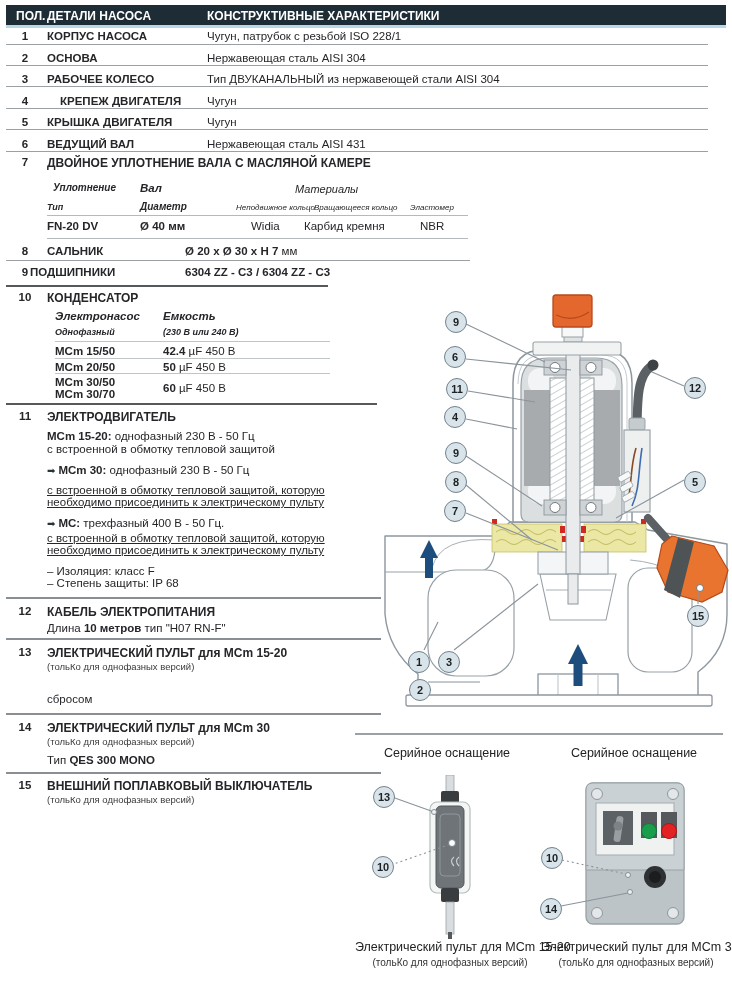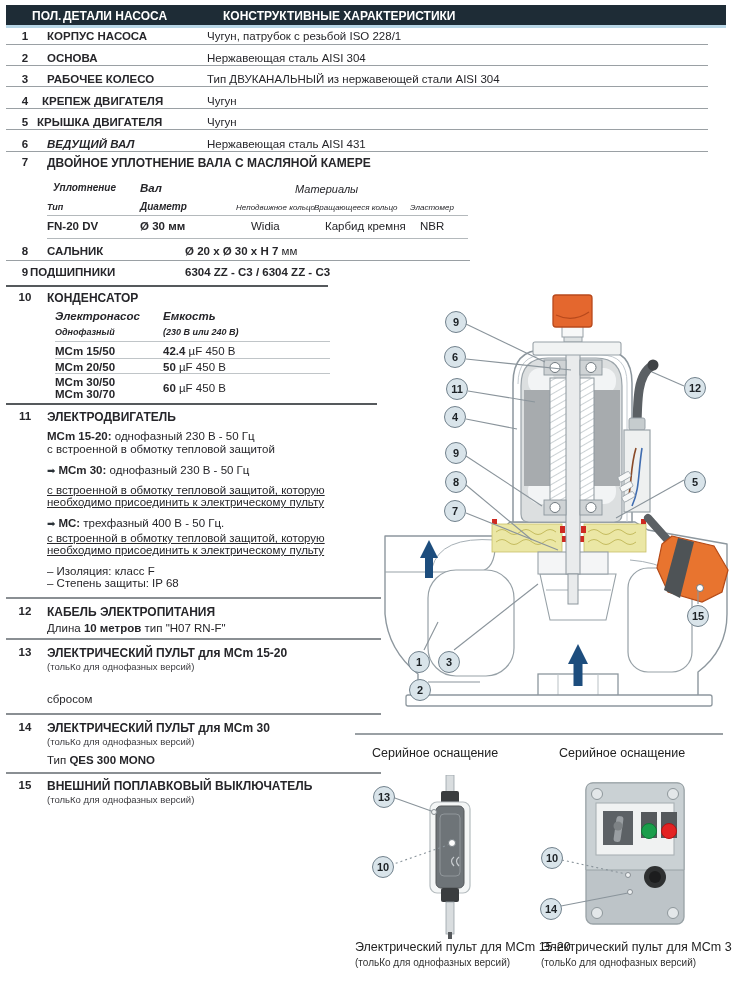--- a/index.html
+++ b/index.html
@@ -6,24 +6,24 @@
   .page{position:relative;width:732px;height:987px;background:#fff;overflow:hidden;
         font-family:"Liberation Sans","DejaVu Sans",sans-serif;color:#26262a;}
   .abs{position:absolute;white-space:nowrap;}
   .t{font-size:11.5px;color:#26262a;}
   .b{font-weight:bold;}
   .bi{font-style:italic;font-weight:bold;}
   .i{font-style:italic;}
   .sm{font-size:9px;}
   .sm10{font-size:10px;}
   .u{text-decoration:underline;}
-  .ctr{text-align:left;}
+  .ctr{text-align:center;}
   .hdr-bar{position:absolute;left:6px;top:5px;width:720px;height:20px;background:#1e2c36;}
   .hdr-strip{position:absolute;left:6px;top:25px;width:720px;height:3px;background:#b9d7e7;}
-  .hdr-txt{position:absolute;top:9px;font-size:12px;font-weight:bold;color:#ffffff;white-space:nowrap;margin-left:16px;}
+  .hdr-txt{position:absolute;top:9px;font-size:12px;font-weight:bold;color:#ffffff;white-space:nowrap;}
   .line{position:absolute;height:1px;background:#9aa0a4;}
   .linesec{position:absolute;height:2px;background:#55595c;}
   .linemid{position:absolute;height:2px;background:#8a8f93;}
   .numcell{position:absolute;width:26px;text-align:center;font-weight:bold;font-size:11.5px;}
   .callout{position:absolute;width:22px;height:22px;box-sizing:border-box;border-radius:50%;
            background:#d9e4ea;border:1.2px solid #72828d;font-size:11px;font-weight:bold;
            line-height:20px;text-align:center;color:#1d2226;}
   .note{font-size:9.5px;color:#3a3a3e;}
   .arrow-glyph{font-size:10px;color:#2b3238;margin-right:3px;}
   svg{position:absolute;}
@@ -48,49 +48,49 @@
   <div class="abs t b" style="left:47px;top:52px;">ОСНОВА</div>
   <div class="abs t" style="left:207px;top:52px;">Нержавеющая сталь AISI 304</div>
   <div class="line" style="left:6px;top:65px;width:702px;"></div>
 
   <div class="abs numcell" style="left:12px;top:73px;">3</div>
   <div class="abs t b" style="left:47px;top:73px;">РАБОЧЕЕ КОЛЕСО</div>
   <div class="abs t" style="left:207px;top:73px;">Тип ДВУКАНАЛЬНЫЙ из нержавеющей стали AISI 304</div>
   <div class="line" style="left:6px;top:86px;width:702px;"></div>
 
   <div class="abs numcell" style="left:12px;top:95px;">4</div>
-  <div class="abs t b" style="left:42px;top:95px;">КРЕПЕЖ ДВИГАТЕЛЯ</div>
+  <div class="abs t b" style="left:60px;top:95px;">КРЕПЕЖ ДВИГАТЕЛЯ</div>
   <div class="abs t" style="left:207px;top:95px;">Чугун</div>
   <div class="line" style="left:6px;top:108px;width:702px;"></div>
 
   <div class="abs numcell" style="left:12px;top:116px;">5</div>
-  <div class="abs t b" style="left:37px;top:116px;">КРЫШКА ДВИГАТЕЛЯ</div>
+  <div class="abs t b" style="left:47px;top:116px;">КРЫШКА ДВИГАТЕЛЯ</div>
   <div class="abs t" style="left:207px;top:116px;">Чугун</div>
   <div class="line" style="left:6px;top:129px;width:702px;"></div>
 
   <div class="abs numcell" style="left:12px;top:138px;">6</div>
-  <div class="abs t b" style="left:47px;top:138px;font-style:italic;">ВЕДУЩИЙ ВАЛ</div>
+  <div class="abs t b" style="left:47px;top:138px;">ВЕДУЩИЙ ВАЛ</div>
   <div class="abs t" style="left:207px;top:138px;">Нержавеющая сталь AISI 431</div>
   <div class="line" style="left:6px;top:151px;width:702px;"></div>
 
   <div class="abs numcell" style="left:12px;top:156px;">7</div>
   <div class="abs t b" style="left:47px;top:156px;font-size:12px;">ДВОЙНОЕ УПЛОТНЕНИЕ ВАЛА С МАСЛЯНОЙ КАМЕРЕ</div>
   <div class="abs bi" style="left:53px;top:182px;font-size:10px;">Уплотнение</div>
   <div class="abs bi" style="left:140px;top:182px;font-size:11.5px;">Вал</div>
   <div class="abs i" style="left:295px;top:183px;font-size:11px;">Материалы</div>
   <div class="abs bi sm" style="left:47px;top:202px;">Тип</div>
   <div class="abs bi" style="left:140px;top:201px;font-size:10px;">Диаметр</div>
   <div class="abs i" style="left:236px;top:203px;font-size:8px;">Неподвижное кольцо</div>
   <div class="abs i" style="left:314px;top:203px;font-size:8px;">Вращающееся кольцо</div>
   <div class="abs i" style="left:410px;top:203px;font-size:8px;">Эластомер</div>
   <div class="line" style="left:47px;top:215px;width:421px;background:#b4b9bc;"></div>
   <div class="abs t b" style="left:47px;top:220px;">FN-20 DV</div>
-  <div class="abs t b" style="left:140px;top:220px;">Ø 30 мм</div>
+  <div class="abs t b" style="left:140px;top:220px;">Ø 40 мм</div>
   <div class="abs t" style="left:251px;top:220px;">Widia</div>
-  <div class="abs t" style="left:325px;top:220px;">Карбид кремня</div>
+  <div class="abs t" style="left:304px;top:220px;">Карбид кремня</div>
   <div class="abs t" style="left:420px;top:220px;">NBR</div>
   <div class="line" style="left:47px;top:238px;width:421px;background:#b4b9bc;"></div>
 
   <div class="abs numcell" style="left:12px;top:245px;">8</div>
   <div class="abs t b" style="left:47px;top:245px;">САЛЬНИК</div>
   <div class="abs t" style="left:185px;top:245px;"><span class="b">Ø 20 x Ø 30 x H 7</span><span> мм</span></div>
   <div class="line" style="left:6px;top:260px;width:464px;"></div>
 
   <div class="abs numcell" style="left:12px;top:266px;">9</div>
   <div class="abs t b" style="left:30px;top:266px;text-align:center;">ПОДШИПНИКИ</div>

